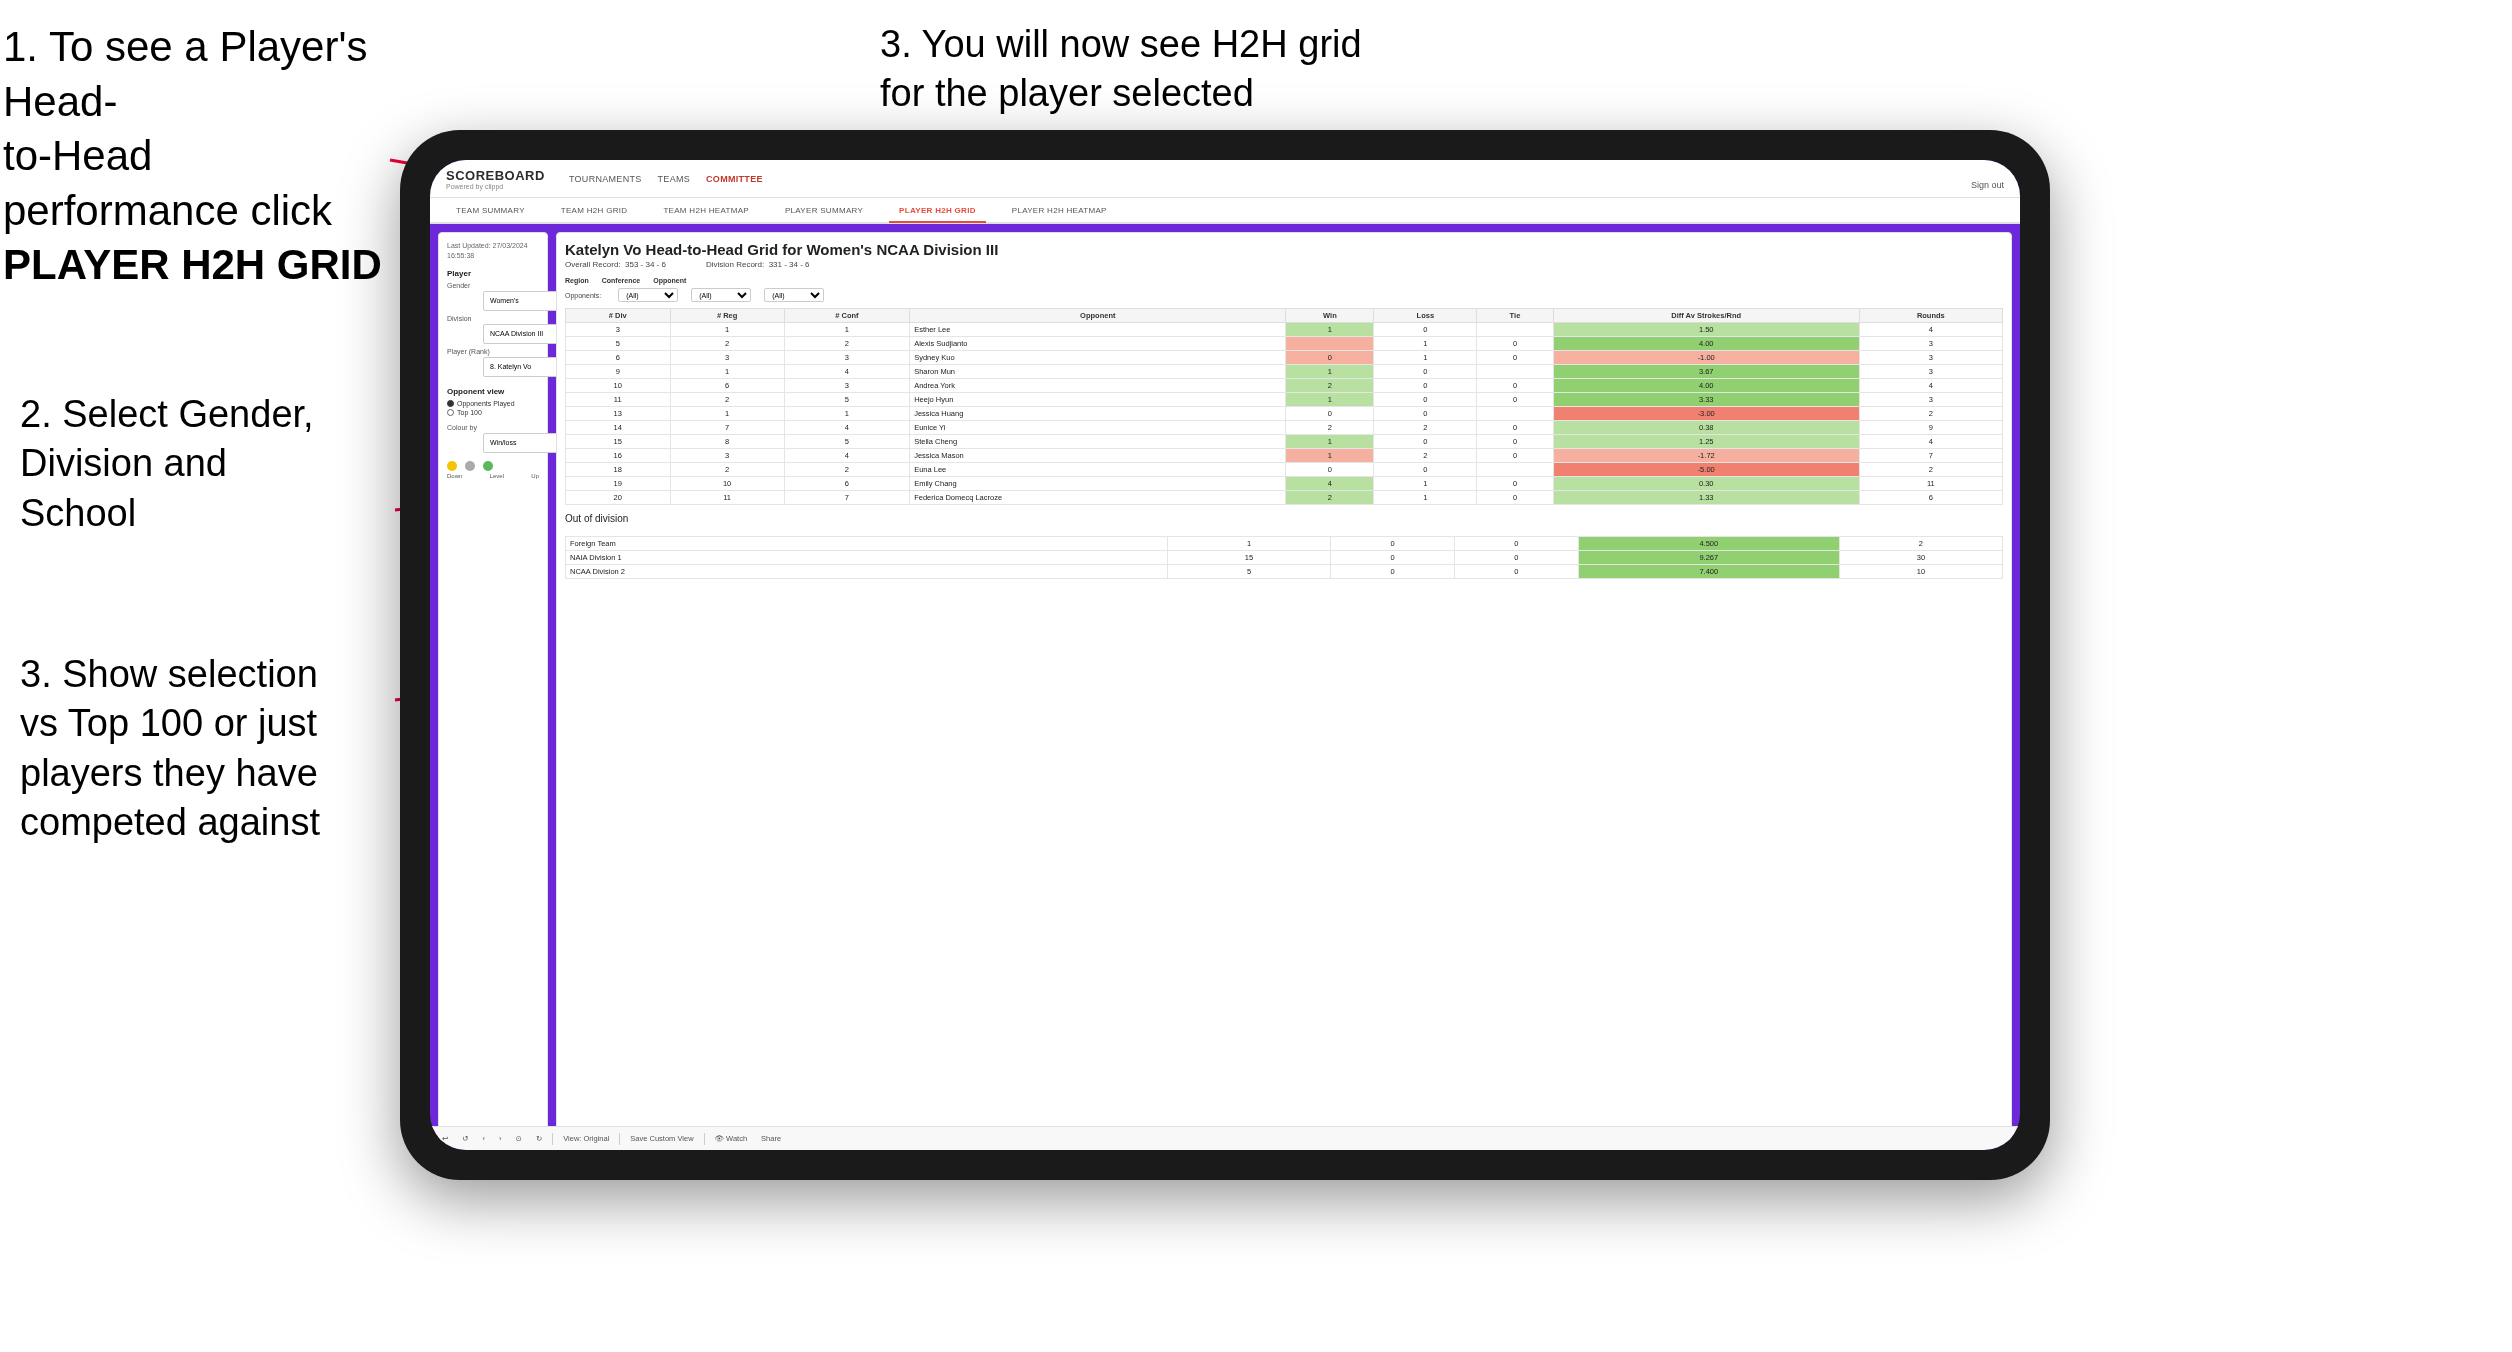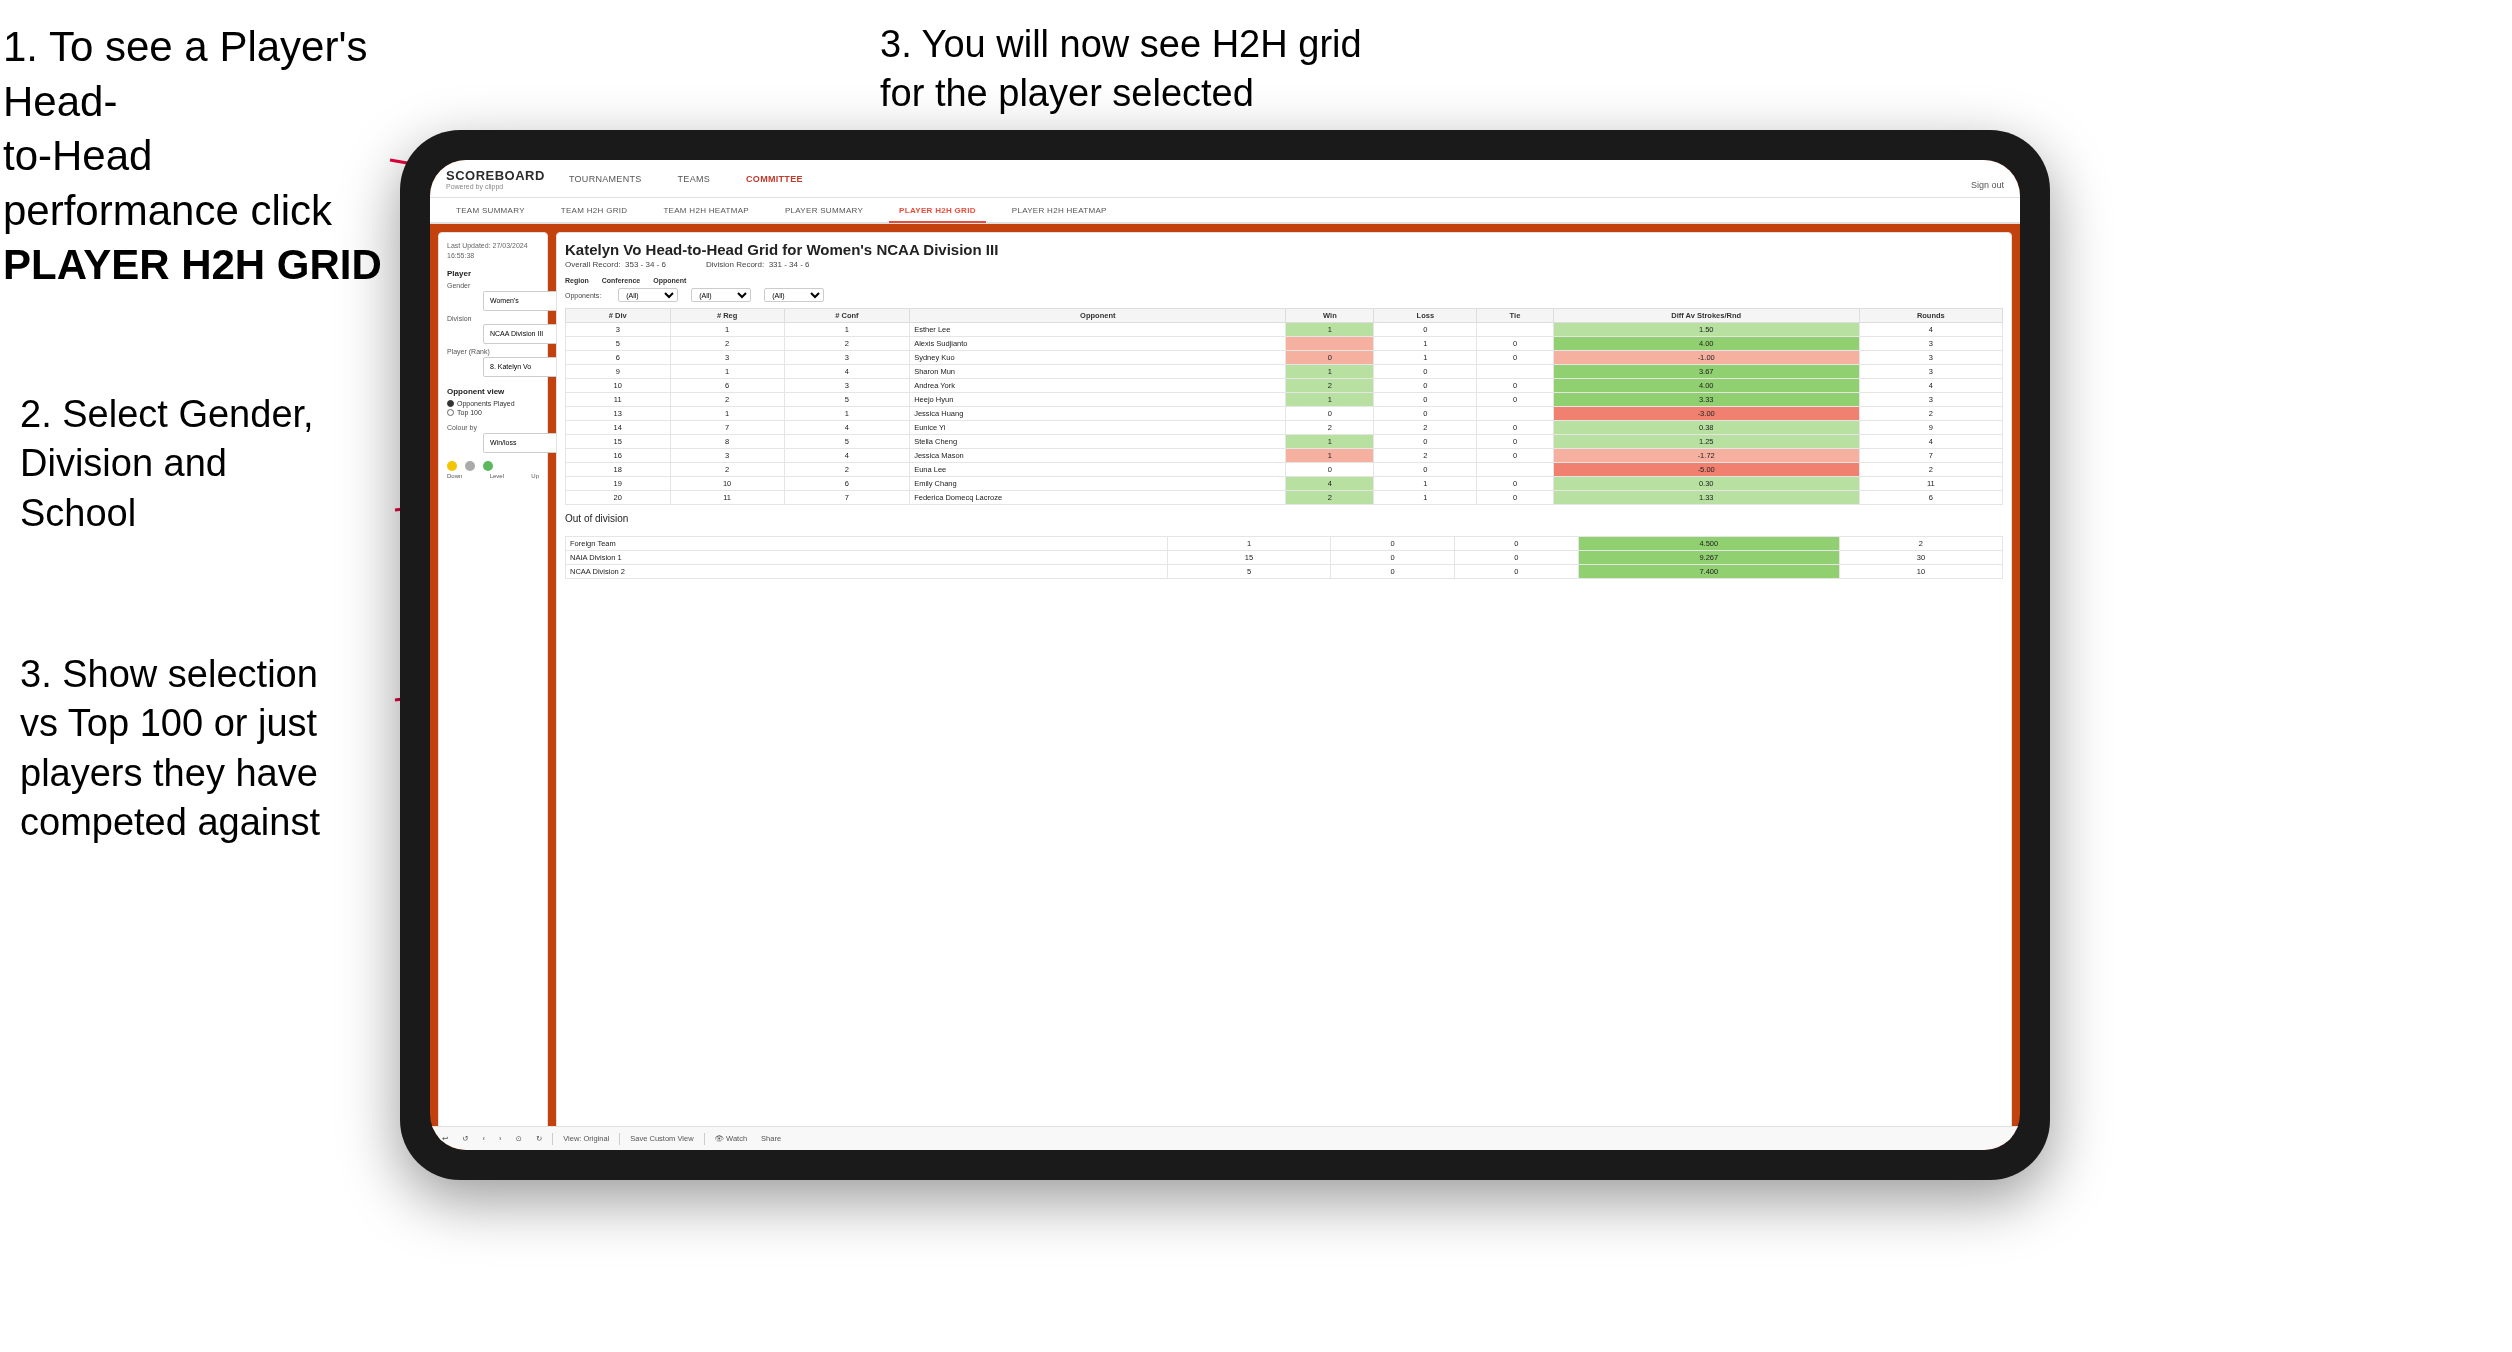--- a/index.html
+++ b/index.html
@@ -70,21 +70,21 @@
       background: #f0f0f0;
       border-radius: 36px;
       overflow: hidden;
       position: relative;
     }
 
     
     .app-container {
       width: 100%;
       height: 100%;
-      background: #c2410c;
+      background: #6d28d9;
       font-size: 10px;
     }
 
     
     .top-nav {
       background: #ffffff;
       display: flex;
       align-items: center;
       padding: 8px 16px;
       border-bottom: 1px solid #e0e0e0;
@@ -104,21 +104,21 @@
       letter-spacing: 0.5px;
     }
 
     .logo-sub {
       font-size: 7px;
       color: #888;
     }
 
     .nav-items {
       display: flex;
-      gap: 28px;
+      gap: 8px;
       flex: 1;
     }
 
     .nav-item {
       font-size: 9px;
       color: #555;
       cursor: pointer;
       padding: 2px 4px;
       font-weight: 500;
       letter-spacing: 0.3px;

